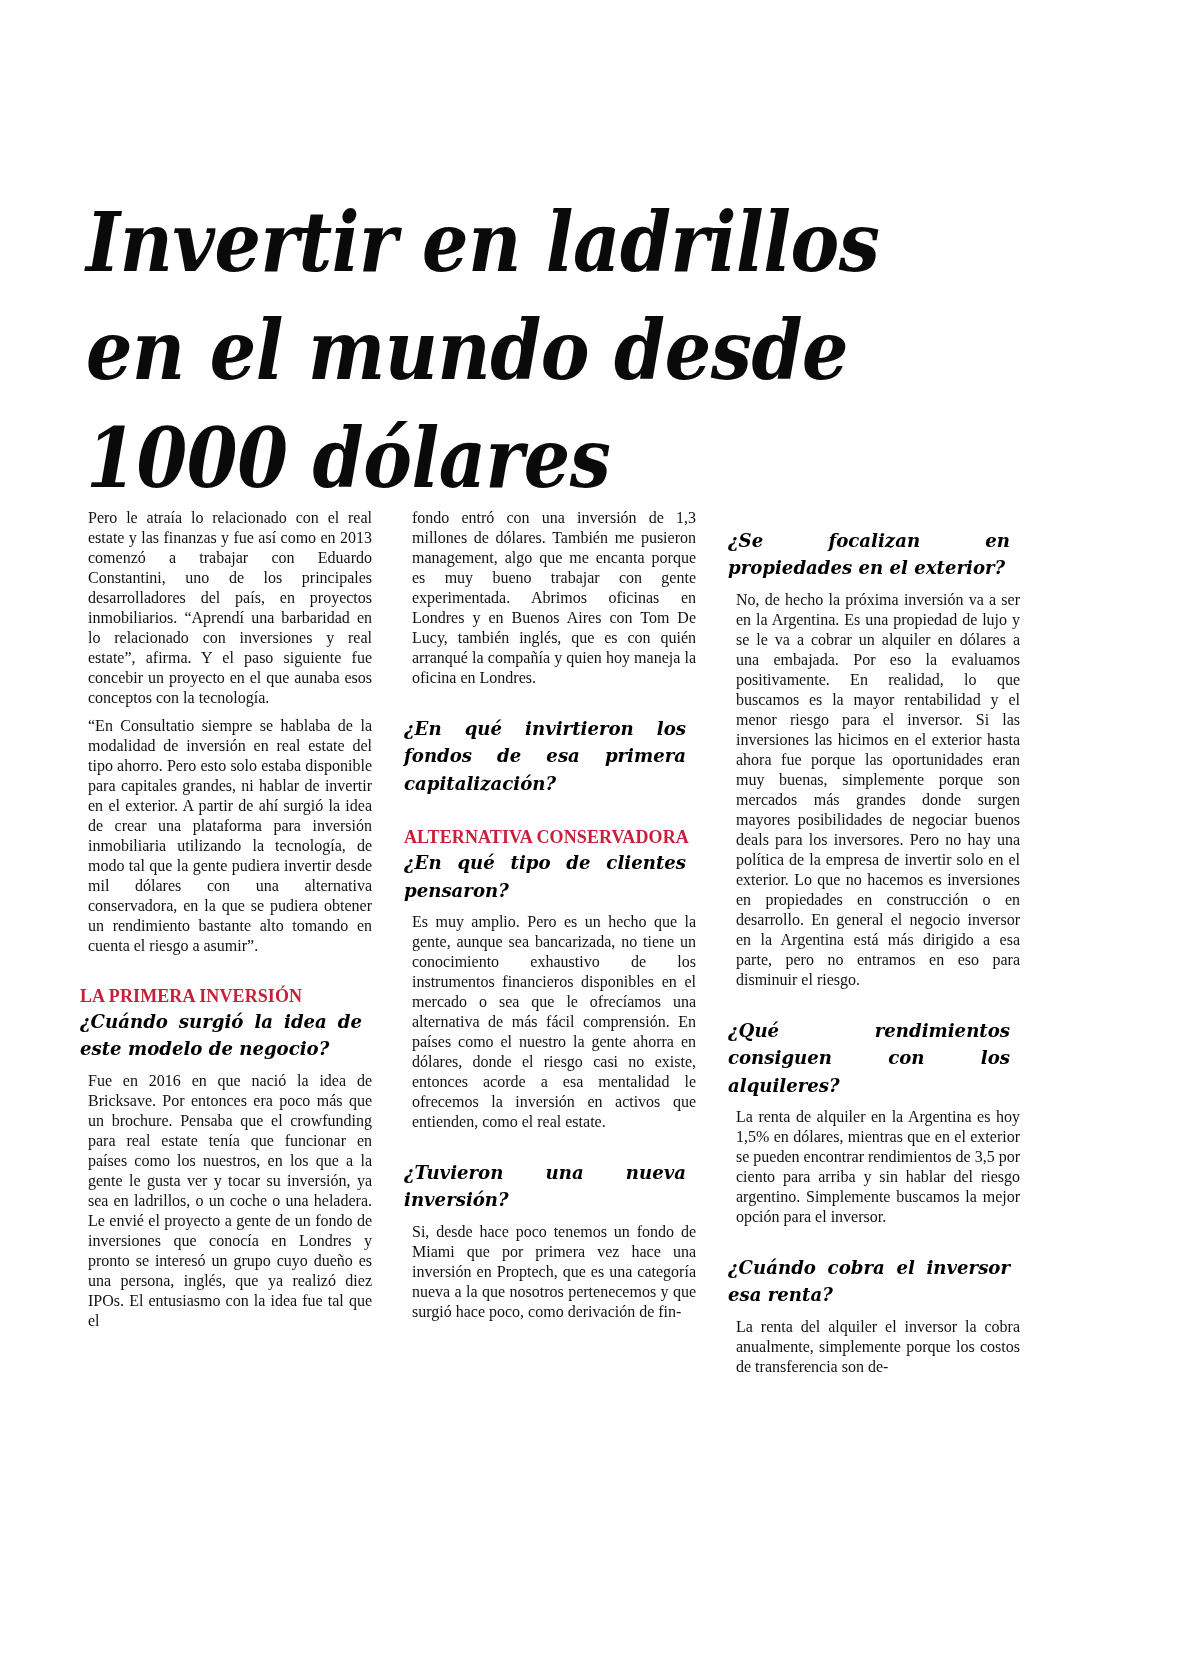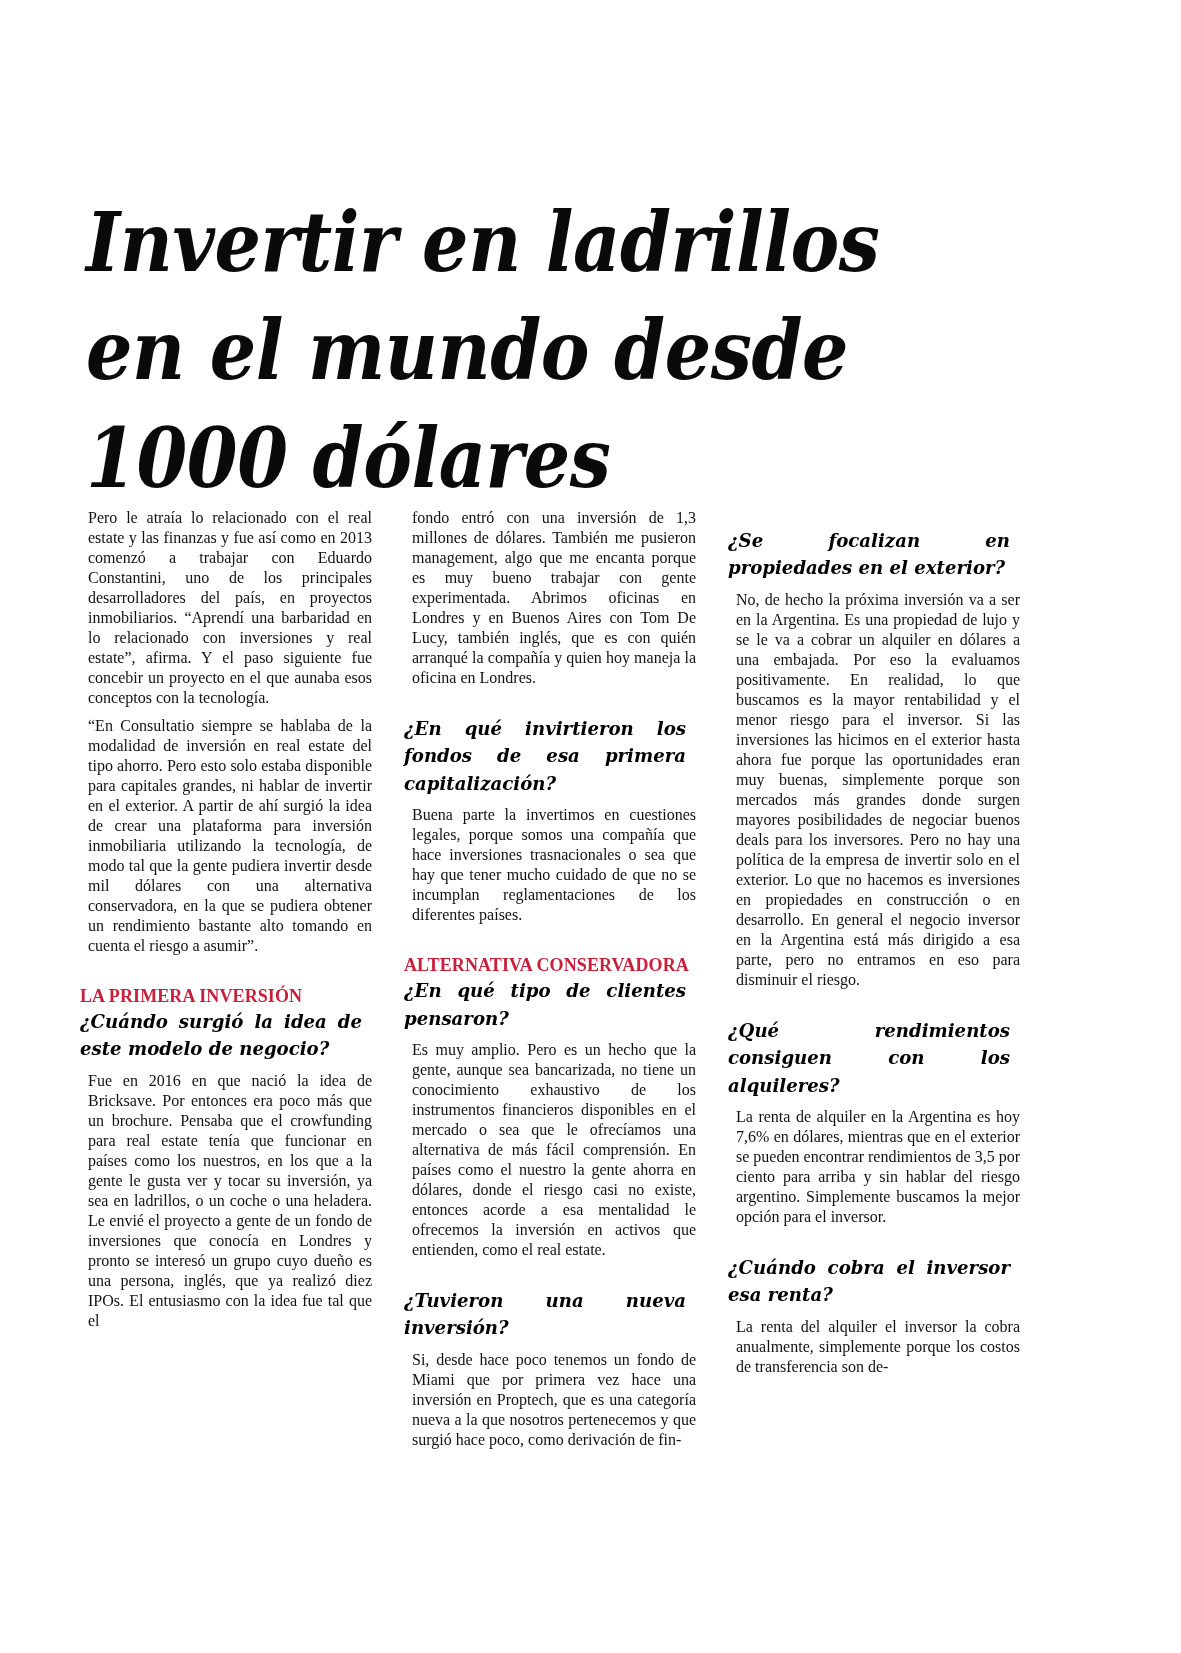--- a/index.html
+++ b/index.html
@@ -143,32 +143,31 @@
     <div class="column">
         <p class="body">Pero le atraía lo relacionado con el real estate y las finanzas y fue así como en 2013 comenzó a trabajar con Eduardo Constantini, uno de los principales desarrolladores del país, en proyectos inmobiliarios. “Aprendí una barbaridad en lo relacionado con inversiones y real estate”, afirma. Y el paso siguiente fue concebir un proyecto en el que aunaba esos conceptos con la tecnología.</p>
         <p class="body">“En Consultatio siempre se hablaba de la modalidad de inversión en real estate del tipo ahorro. Pero esto solo estaba disponible para capitales grandes, ni hablar de invertir en el exterior. A partir de ahí surgió la idea de crear una plataforma para inversión inmobiliaria utilizando la tecnología, de modo tal que la gente pudiera invertir desde mil dólares con una alternativa conservadora, en la que se pudiera obtener un rendimiento bastante alto tomando en cuenta el riesgo a asumir”.</p>
         <h3 class="section-head" style="color: rgb(200, 32, 58);">LA PRIMERA INVERSIÓN</h3>
         <h4 class="question">¿Cuándo surgió la idea de este modelo de negocio?</h4>
         <p class="body">Fue en 2016 en que nació la idea de Bricksave. Por entonces era poco más que un brochure. Pensaba que el crowfunding para real estate tenía que funcionar en países como los nuestros, en los que a la gente le gusta ver y tocar su inversión, ya sea en ladrillos, o un coche o una heladera. Le envié el proyecto a gente de un fondo de inversiones que conocía en Londres y pronto se interesó un grupo cuyo dueño es una persona, inglés, que ya realizó diez IPOs. El entusiasmo con la idea fue tal que el</p>
       </div>
     <div class="column">
         <p class="body">fondo entró con una inversión de 1,3 millones de dólares. También me pusieron management, algo que me encanta porque es muy bueno trabajar con gente experimentada. Abrimos oficinas en Londres y en Buenos Aires con Tom De Lucy, también inglés, que es con quién arranqué la compañía y quien hoy maneja la oficina en Londres.</p>
         <h4 class="question spaced">¿En qué invirtieron los fondos de esa primera capitalización?</h4>
-        <p class="body">Buena parte la invertimos en cuestiones legales, porque somos una compañía que hace inversiones trasnacionales o sea que hay que tener mucho cuidado de que no se incumplan reglamentaciones de los diferentes países.</p>
         <h3 class="section-head" style="color: rgb(200, 32, 58);">ALTERNATIVA CONSERVADORA</h3>
         <h4 class="question">¿En qué tipo de clientes pensaron?</h4>
         <p class="body">Es muy amplio. Pero es un hecho que la gente, aunque sea bancarizada, no tiene un conocimiento exhaustivo de los instrumentos financieros disponibles en el mercado o sea que le ofrecíamos una alternativa de más fácil comprensión. En países como el nuestro la gente ahorra en dólares, donde el riesgo casi no existe, entonces acorde a esa mentalidad le ofrecemos la inversión en activos que entienden, como el real estate.</p>
         <h4 class="question spaced">¿Tuvieron una nueva inversión?</h4>
         <p class="body">Si, desde hace poco  tenemos un fondo de Miami que por primera vez hace una inversión en Proptech, que es una categoría nueva a la que nosotros pertenecemos y que surgió hace poco, como derivación de fin-</p>
       </div>
     <div class="column">
         <h4 class="question spaced">¿Se focalizan en propiedades en el exterior?</h4>
         <p class="body">No, de hecho la próxima inversión va a ser en la Argentina. Es una propiedad de lujo y se le va a cobrar un alquiler en dólares a una embajada. Por eso la evaluamos positivamente. En realidad, lo que buscamos es la mayor rentabilidad y el menor riesgo para el inversor. Si las inversiones las hicimos en el exterior hasta ahora fue porque las oportunidades eran muy buenas, simplemente porque son mercados más grandes donde surgen mayores posibilidades de negociar buenos deals para los inversores. Pero no hay una política de la empresa de invertir solo en el exterior. Lo que no hacemos es inversiones en propiedades en construcción o en desarrollo. En general el negocio inversor en la Argentina está más dirigido a esa parte, pero no entramos en eso para disminuir el riesgo.</p>
         <h4 class="question spaced">¿Qué rendimientos consiguen con los alquileres?</h4>
-        <p class="body">La renta de alquiler en la Argentina es hoy 7,6% en dólares, mientras que en el exterior se pueden encontrar rendimientos de 3,5 por ciento para arriba y sin hablar del riesgo argentino. Simplemente buscamos la mejor opción para el inversor.</p>
+        <p class="body">La renta de alquiler en la Argentina es hoy 1,5% en dólares, mientras que en el exterior se pueden encontrar rendimientos de 3,5 por ciento para arriba y sin hablar del riesgo argentino. Simplemente buscamos la mejor opción para el inversor.</p>
         <h4 class="question spaced">¿Cuándo cobra el inversor esa renta?</h4>
         <p class="body">La renta del alquiler el inversor la cobra anualmente, simplemente porque los costos de transferencia son de-</p>
       </div>
   </div>
 
   <div class="footer">
     <span class="footer-brand">PRENSA ECONÓMICA</span>
     <span class="footer-page">41</span>
   </div>
 

